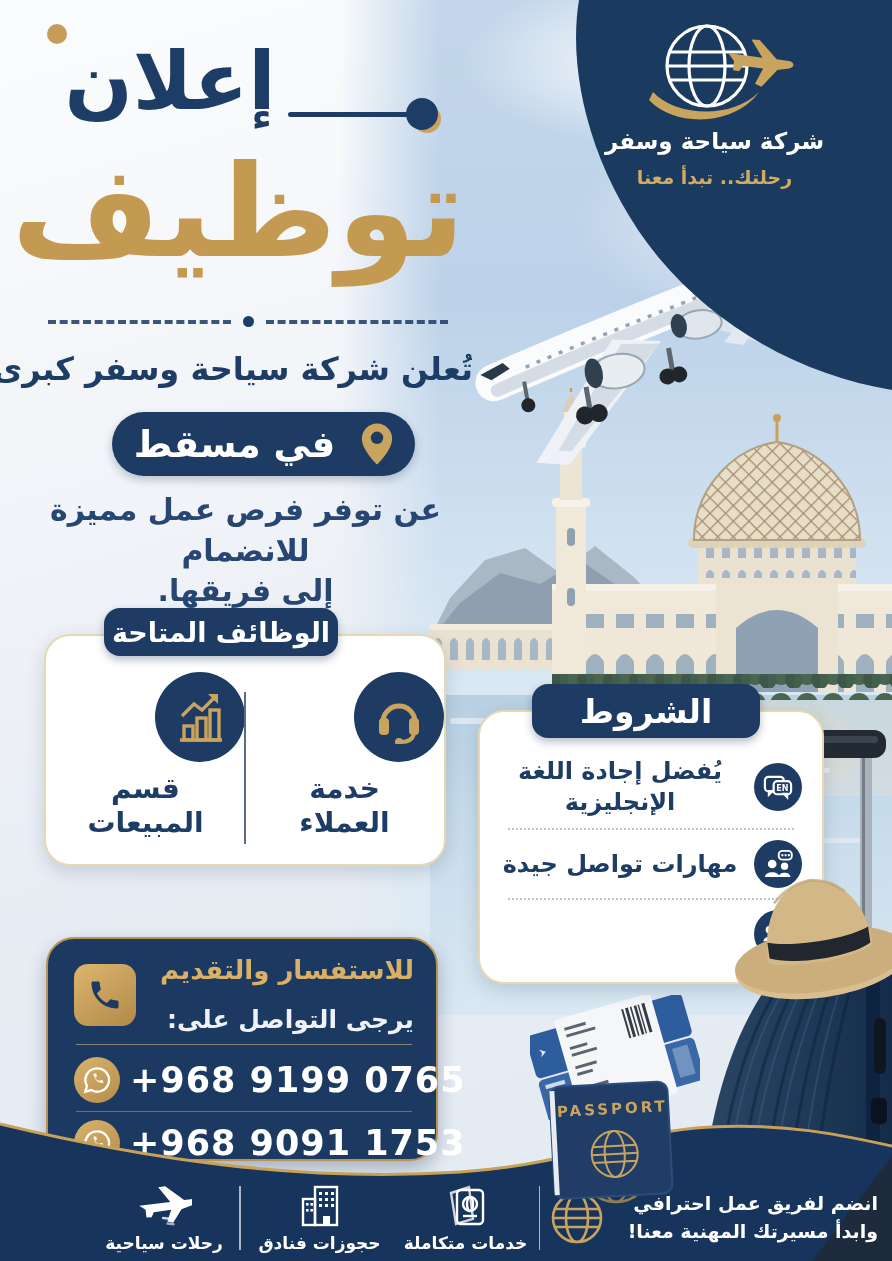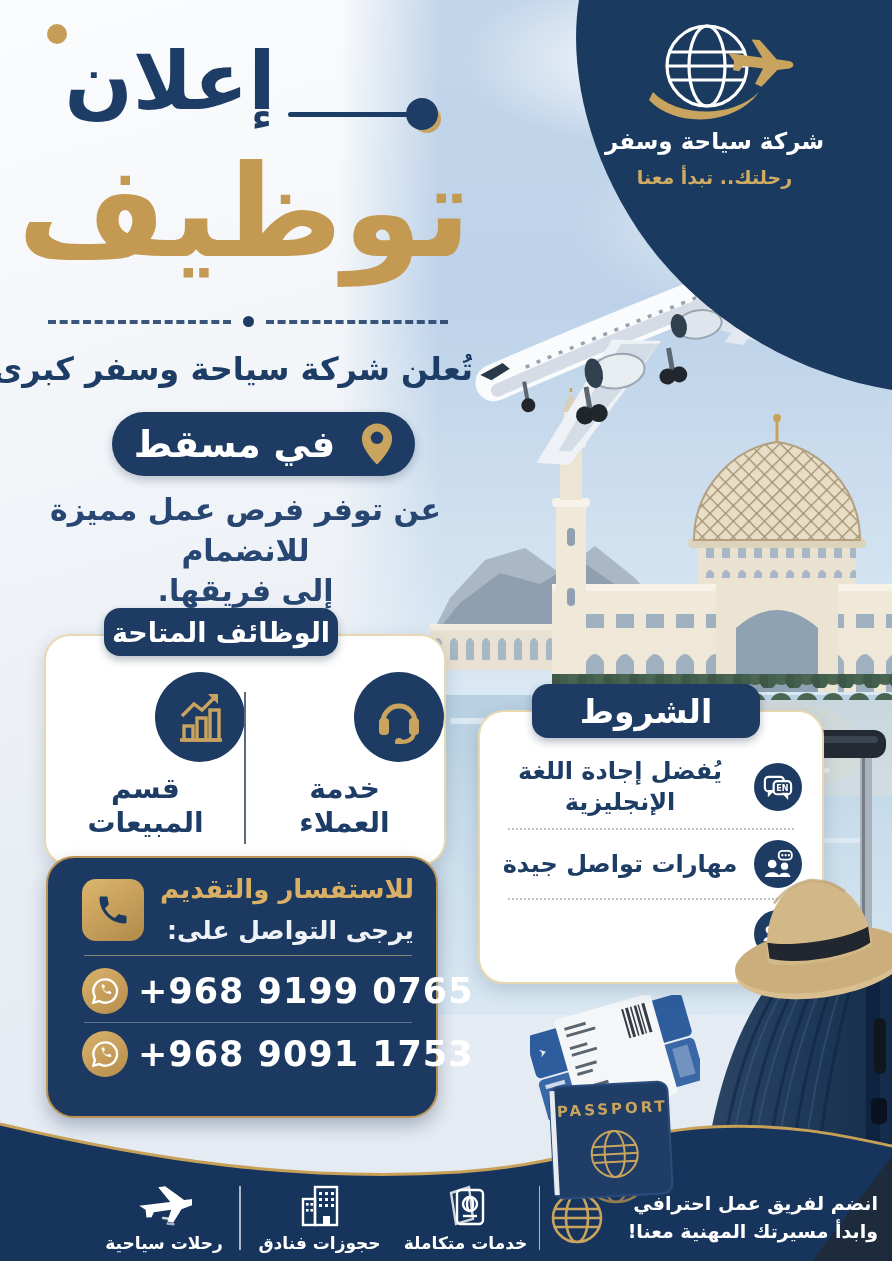--- a/index.html
+++ b/index.html
@@ -24,21 +24,21 @@
   #logo{right:55px;top:14px;width:245px;height:190px;text-align:center;color:#fff;}
   #logo .l1{font-size:23px;font-weight:bold;margin-top:2px;}
   #logo .l2{font-size:19px;font-weight:bold;color:#d2ab63;margin-top:12px;}
 
   
   .gold-dot{left:47px;top:24px;width:20px;height:20px;border-radius:50%;background:#c59d58;}
   #t1{left:40px;top:40px;width:260px;text-align:center;font-size:80px;font-weight:bold;color:#1e3d66;line-height:1.05;}
   .deco-line{left:288px;top:112px;width:120px;height:5px;background:#1e3d66;border-radius:3px;}
   .deco-circle{left:406px;top:98px;width:32px;height:32px;border-radius:50%;background:#1e3d66;
     box-shadow:5px 5px 0 -2px rgba(198,160,92,.95);}
-  #t2{left:31px;top:132px;width:440px;text-align:center;font-size:128px;font-weight:bold;color:#c49a52;line-height:1.25;}
+  #t2{left:25px;top:132px;width:440px;text-align:center;font-size:128px;font-weight:bold;color:#c49a52;line-height:1.25;}
   #rule{left:48px;top:316px;width:400px;display:flex;align-items:center;gap:12px;}
   #rule .dash{flex:1;border-top:4px dashed #27446e;opacity:.9;}
   #rule .dot{width:11px;height:11px;border-radius:50%;background:#1e3d66;}
   #subtitle{left:18px;top:350px;width:455px;text-align:center;font-size:32px;font-weight:bold;color:#1d3c66;white-space:nowrap;}
   #badge{left:112px;top:412px;width:303px;height:64px;border-radius:32px;background:#1e3c63;
     display:flex;align-items:center;justify-content:center;gap:26px;box-shadow:0 4px 10px rgba(20,40,70,.25);}
   #badge span{color:#fff;font-size:37px;font-weight:bold;}
   #desc{left:28px;top:490px;width:435px;text-align:center;font-size:30px;font-weight:600;color:#274672;line-height:1.35;}
 
   
@@ -57,26 +57,26 @@
   #cond-pill{left:532px;top:684px;width:228px;height:54px;font-size:33px;z-index:11;}
   #cond-card{left:478px;top:710px;width:346px;height:274px;z-index:10;padding:38px 18px 10px 18px;
     display:flex;flex-direction:column;}
   .cond-row{display:flex;align-items:center;gap:14px;padding:6px 2px;}
   .cond-icon{width:48px;height:48px;border-radius:50%;background:#1e3c63;flex:0 0 auto;
     display:flex;align-items:center;justify-content:center;}
   .cond-text{flex:1;text-align:center;font-size:24px;font-weight:bold;color:#1e3d64;line-height:1.3;}
   .cond-sep{border-top:2px dotted #bcc5ce;margin:4px 10px;}
 
   
-  #contact{left:46px;top:856px;width:392px;height:262px;background:#1c3a61;border:2px solid #b99352;
-    border-radius:28px;z-index:10;padding:16px 22px 10px 34px;box-shadow:0 8px 18px rgba(20,40,70,.3);}
+  #contact{left:46px;top:937px;width:392px;height:224px;background:#1c3a61;border:2px solid #b99352;
+    border-radius:28px;z-index:10;padding:16px 22px 10px 26px;box-shadow:0 8px 18px rgba(20,40,70,.3);}
   #contact .head{display:flex;align-items:center;gap:16px;}
   #contact .head .txt{flex:1;text-align:right;}
   #contact .t1{color:#d9b065;font-size:26px;font-weight:bold;}
-  #contact .t2{color:#eef2f7;font-size:25px;font-weight:600;margin-top:12px;}
+  #contact .t2{color:#eef2f7;font-size:25px;font-weight:600;margin-top:20px;}
   .c-sep{border-top:1.5px solid rgba(222,189,128,.55);margin:10px 2px;}
   .c-sep2{border-top:1.5px solid rgba(255,255,255,.28);margin:6px 2px;}
   .phone-row{direction:ltr;display:flex;align-items:center;gap:10px;padding:2px 0;}
   .phone-num{flex:1;text-align:center;color:#fff;font-size:35px;font-weight:bold;letter-spacing:1px;white-space:nowrap;}
   .wa{width:46px;height:46px;border-radius:50%;background:linear-gradient(145deg,#d9b26b,#b68d4c);
     display:flex;align-items:center;justify-content:center;flex:0 0 auto;}
   .phone-sq{width:62px;height:62px;border-radius:14px;background:linear-gradient(145deg,#dcb56e,#b28a49);
     display:flex;align-items:center;justify-content:center;flex:0 0 auto;}
 
   

